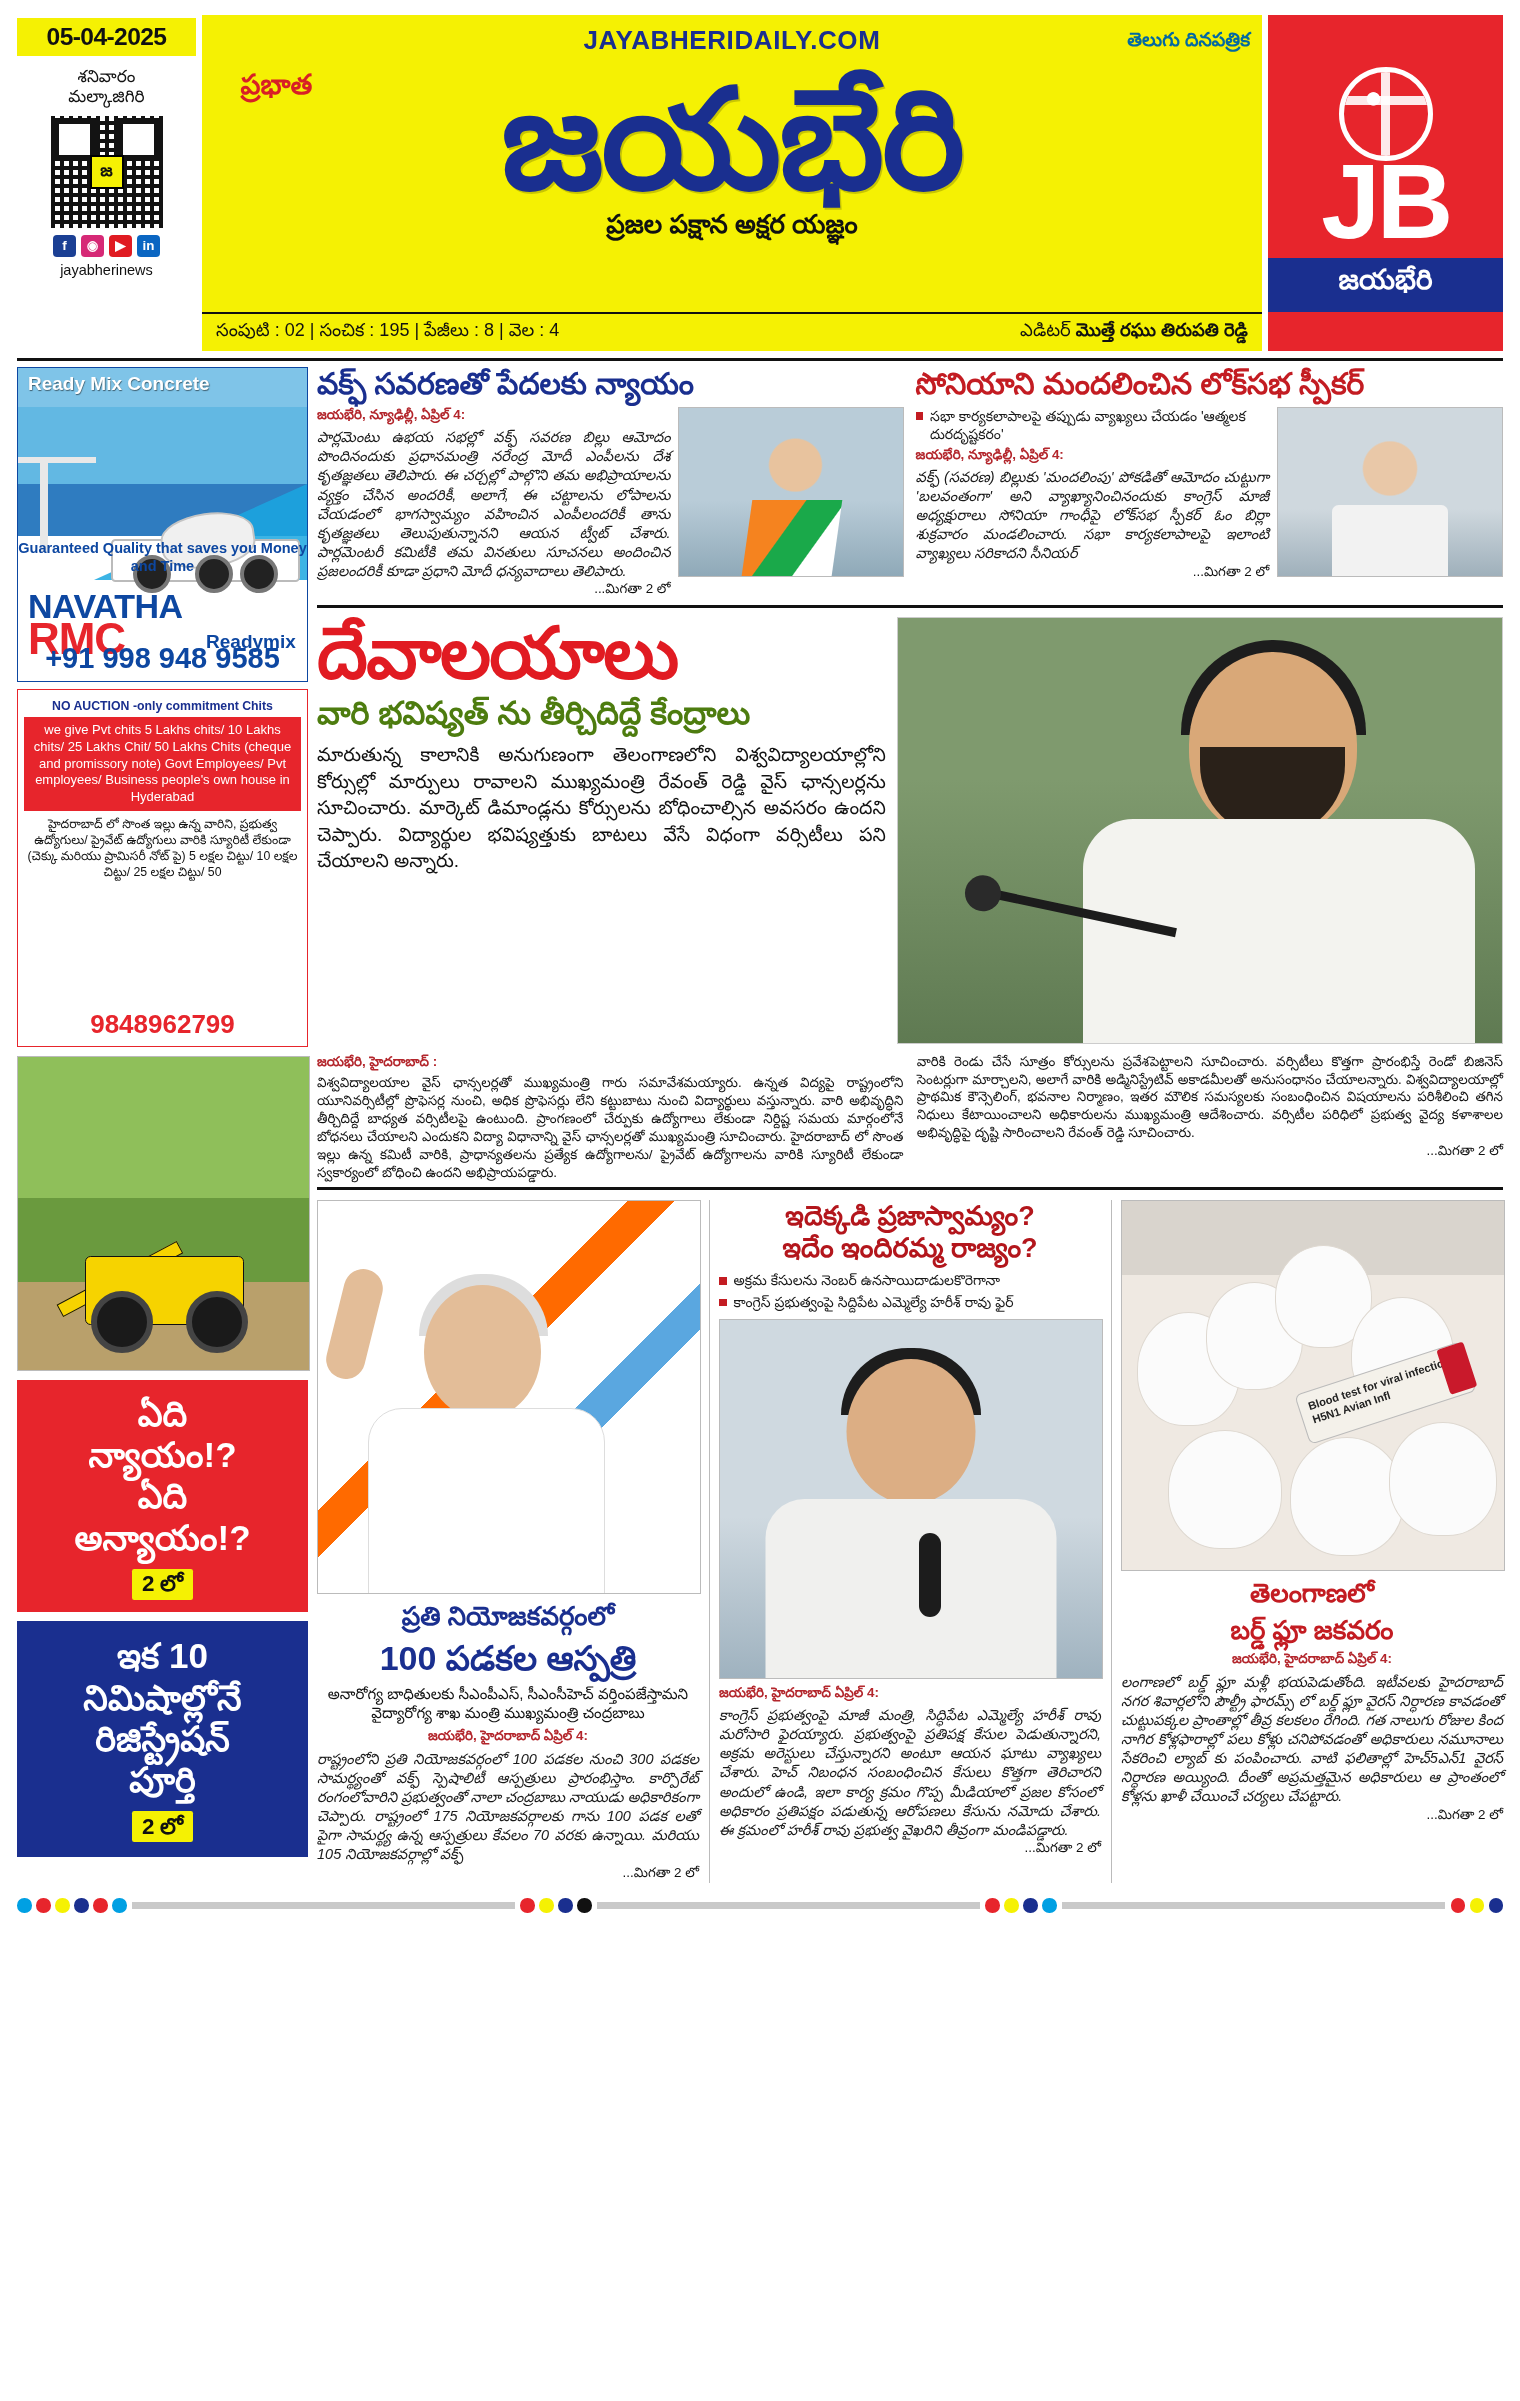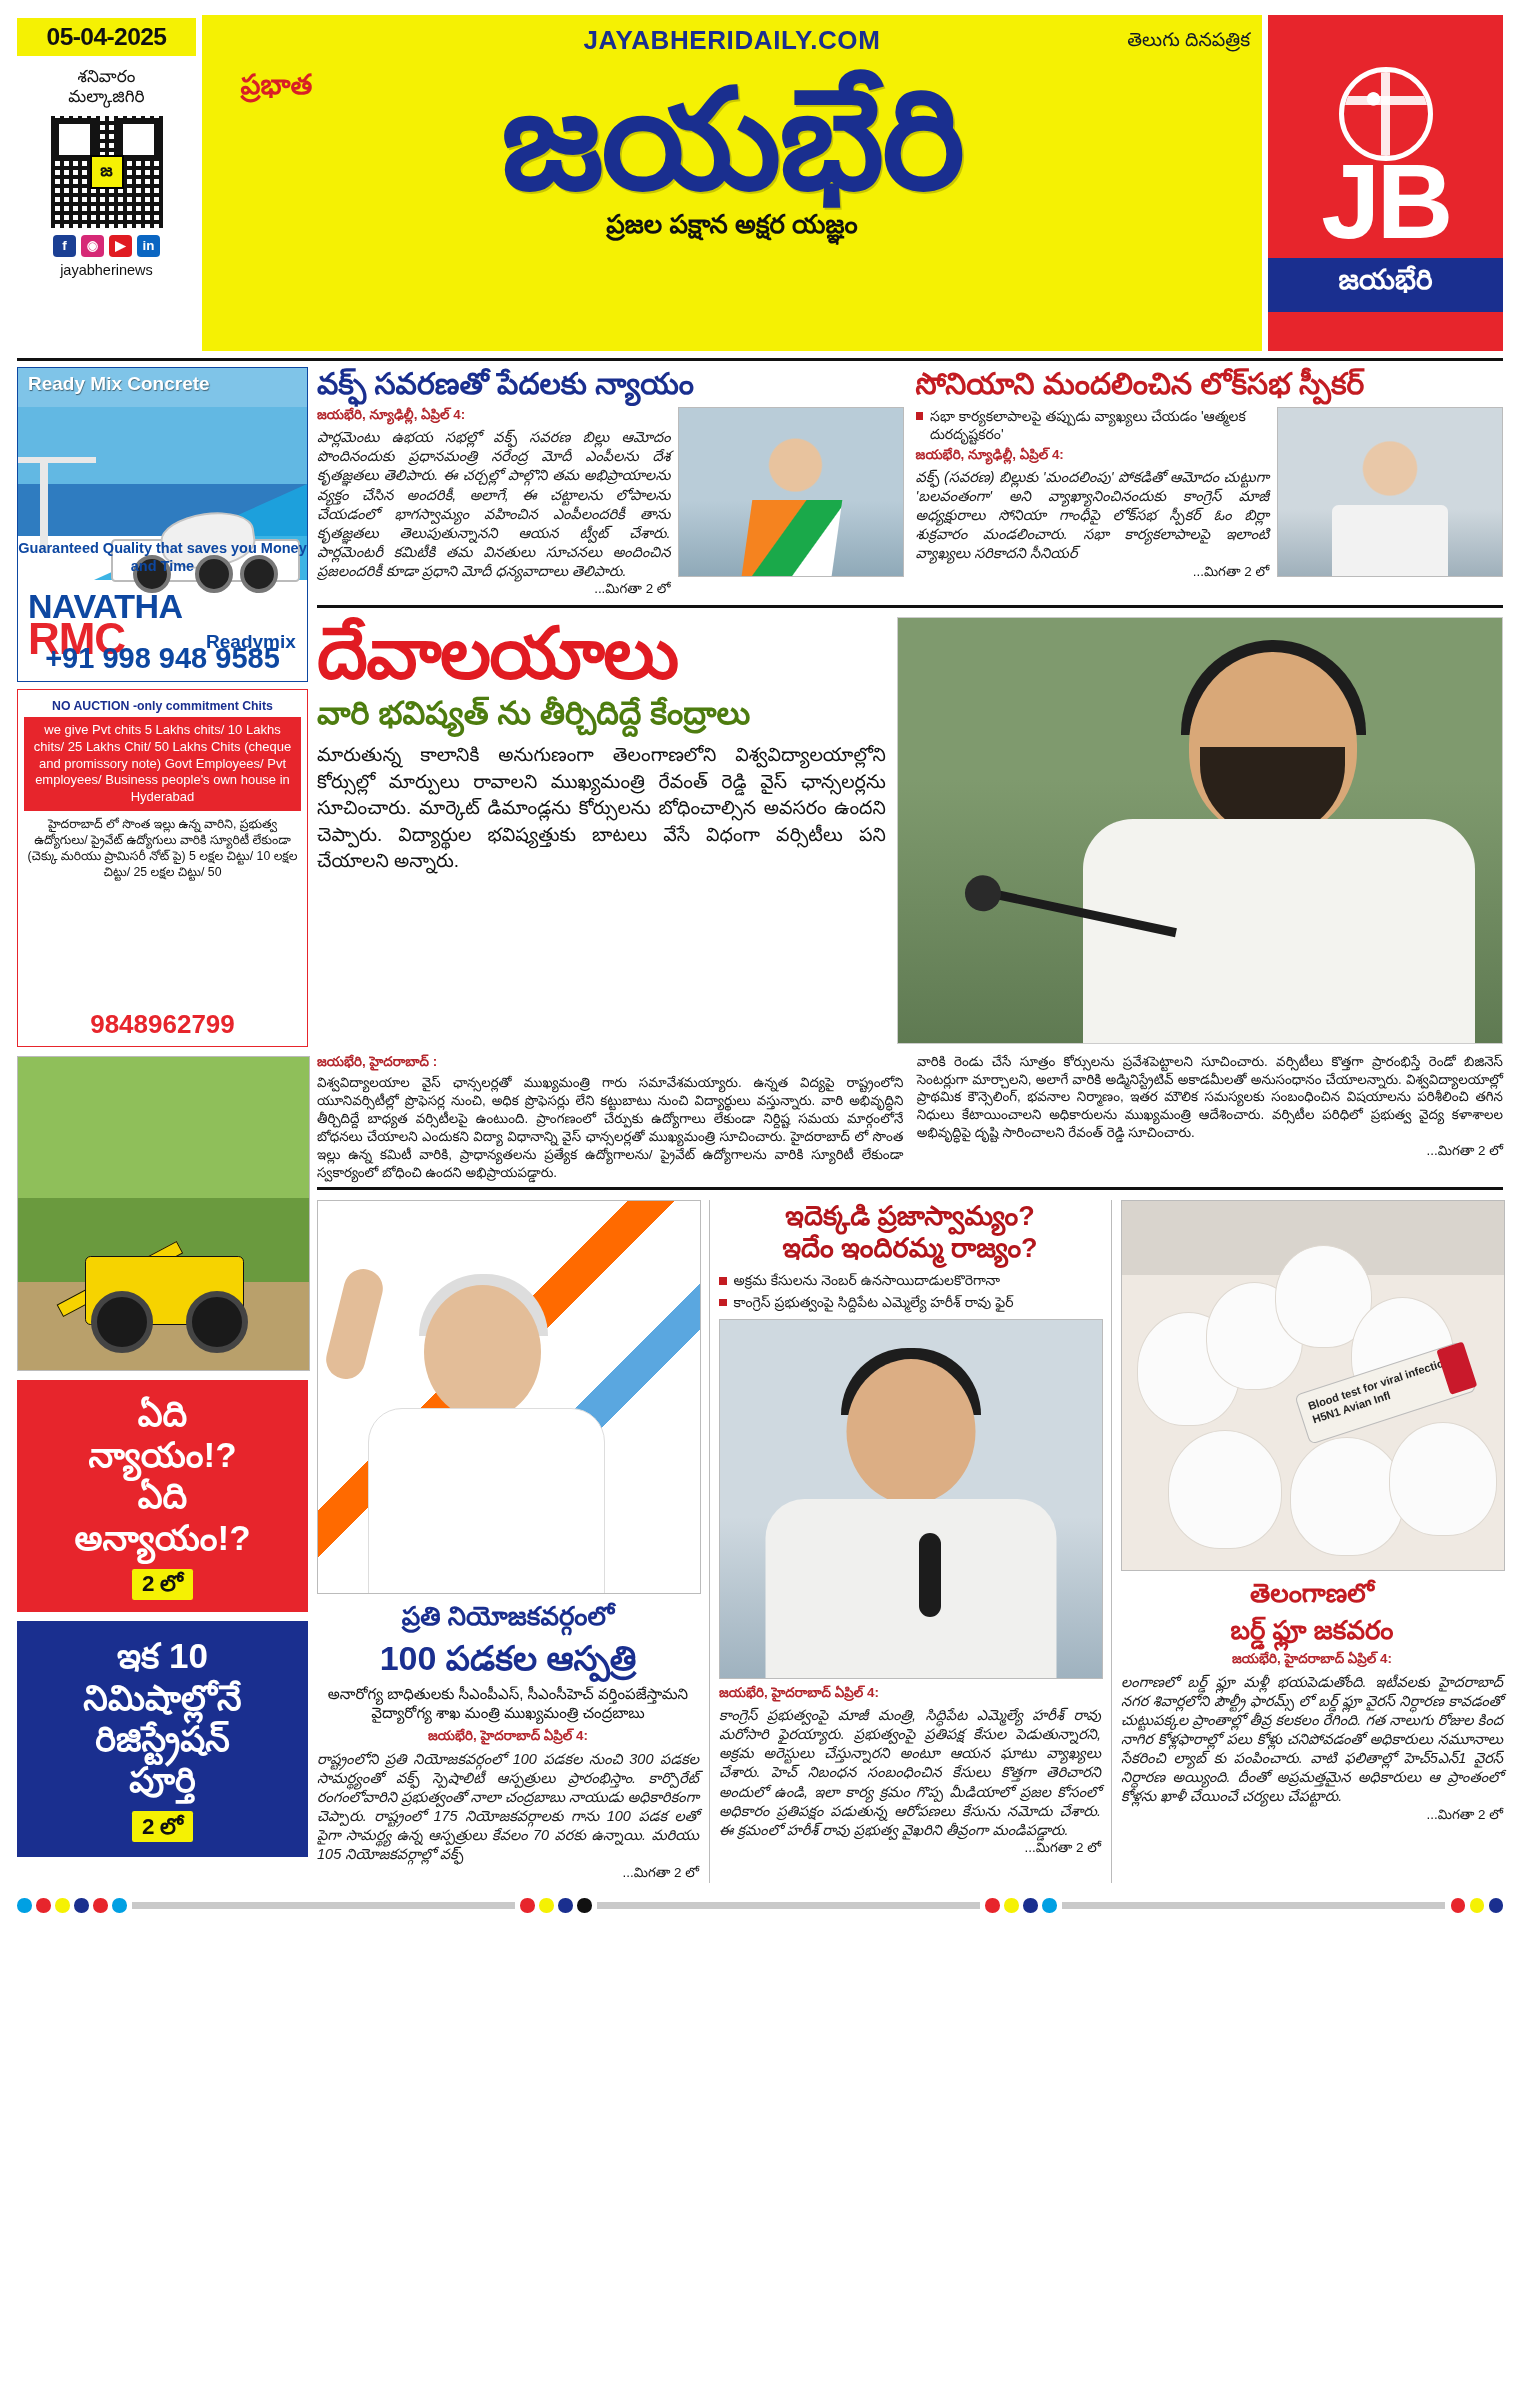--- a/index.html
+++ b/index.html
@@ -105,21 +105,21 @@
     align-items:center;
     justify-content:center;
     gap:17px;
     padding-top:10px;
     position:relative;
   }
   .site{
     font-size:26px;font-weight:bold;color:#1a2f8f;letter-spacing:0.6px;
   }
   .tagline-right{
-    position:absolute;right:12.3px;top:14.5px;font-size:19px;color:#0f172a;font-weight:normal;text-align:center;
+    position:absolute;right:12.3px;top:14.5px;font-size:19px;color:#0369a1;font-weight:bold;text-align:center;
   }
   .pra{
     position:absolute;left:39px;top:54px;font-size:28px;color:#d81f26;font-weight:bold;
   }
   .title-main{
     font-size:140px;
     line-height:0.95;
     color:#1a2f8f;
     font-weight:bold;
     text-align:center;
@@ -414,20 +414,27 @@
     </div>
 
     <div class="mh-center">
       <div class="mh-topline">
         <span class="site">JAYABHERIDAILY.COM</span>
         <span class="tagline-right">తెలుగు దినపత్రిక</span>
       </div>
       <div class="pra">ప్రభాత</div>
       <div class="title-main">జయభేరి</div>
       <div class="title-sub">ప్రజల పక్షాన అక్షర యజ్ఞం</div>
+      <div class="mh-strip">
+        <span>సంపుటి : 02 | సంచిక : 195 | పేజీలు : 8 | వెల : 4</span>
+        <span class="editor">
+          <span>ఎడిటర్</span>
+          <b>మొత్తే రఘు తిరుపతి రెడ్డి</b>
+        </span>
+      </div>
     </div>
 
     <div class="mh-right">
       <div class="globe"></div>
       <div class="jb">JB</div>
       <div class="jb-bottom">జయభేరి</div>
     </div>
   </div>
 
   <div class="rule"></div>

